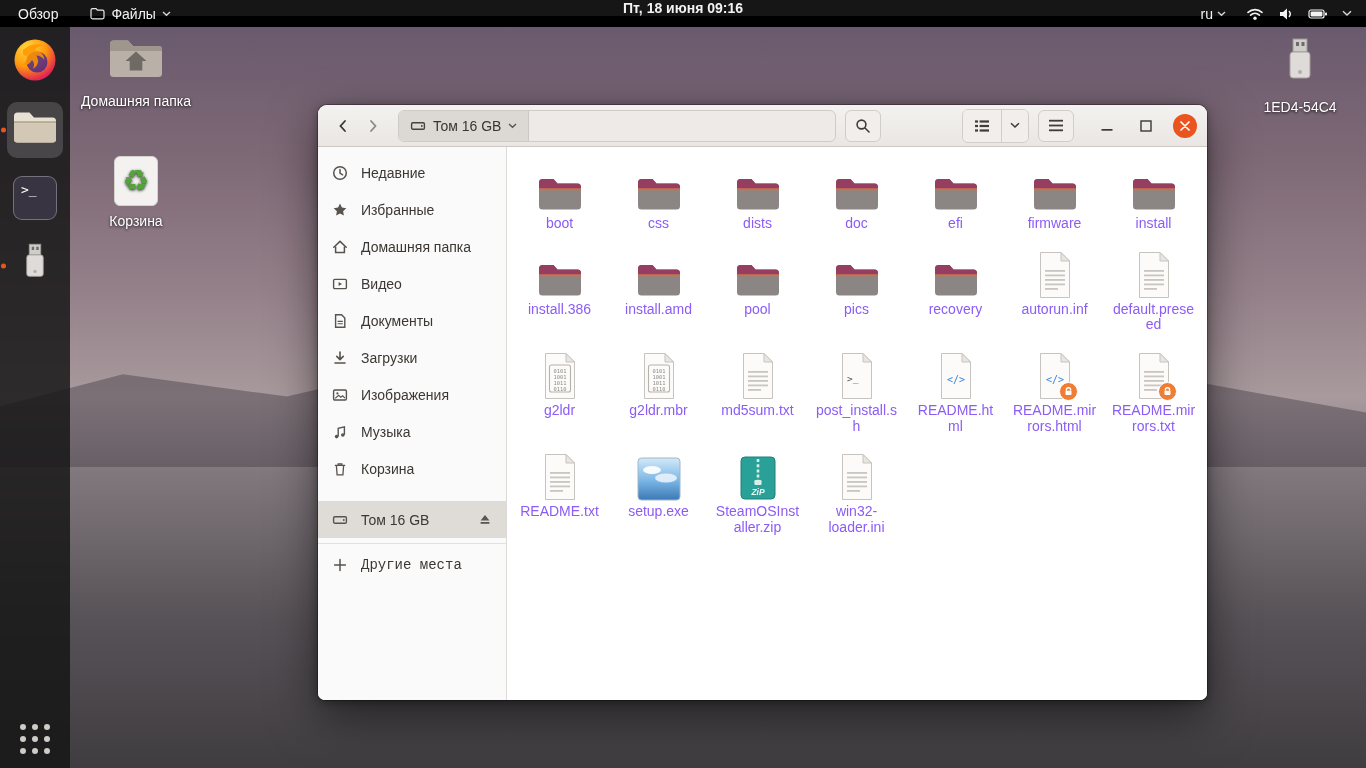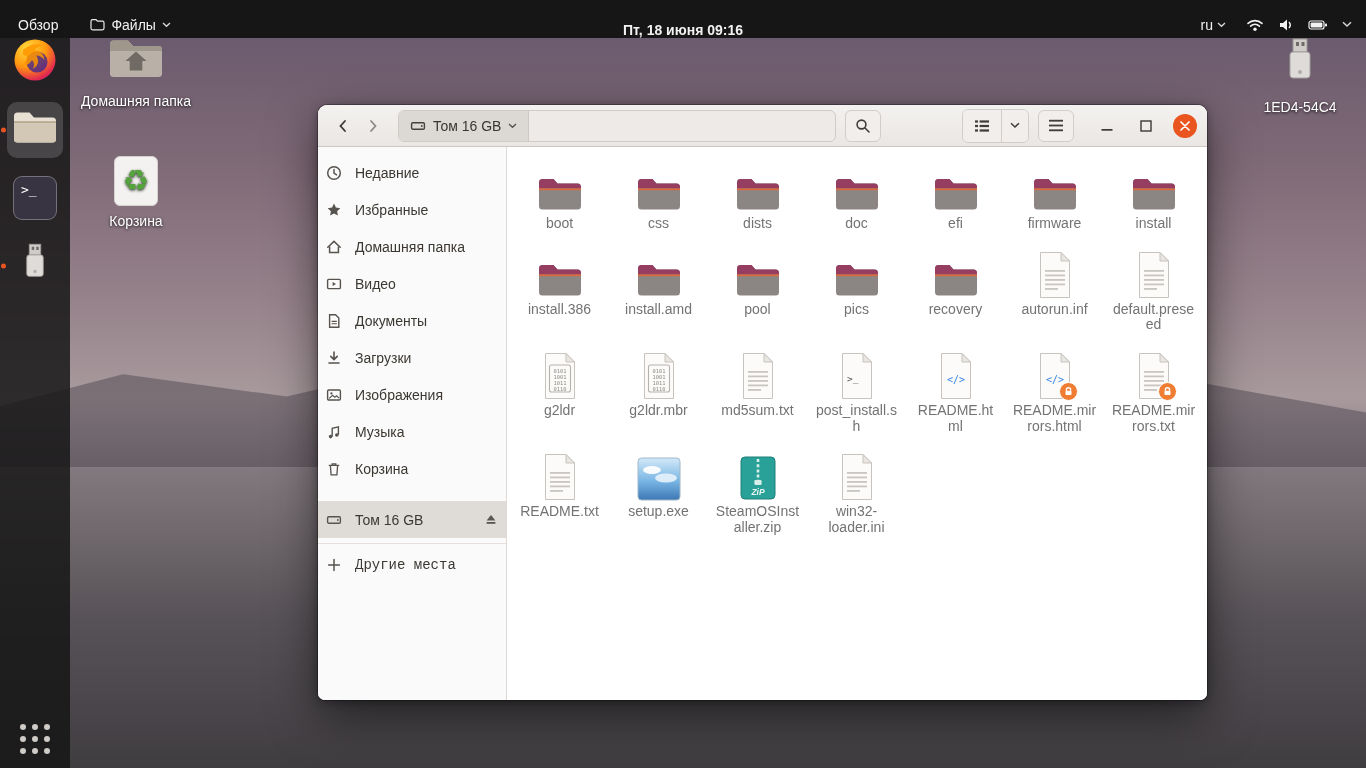--- a/index.html
+++ b/index.html
@@ -1,22 +1,22 @@
 <!DOCTYPE html>
 <html><head>
 <meta charset="utf-8">
 <style>
   * { box-sizing: border-box; margin: 0; padding: 0; }
   html,body { width:1366px; height:768px; overflow:hidden; }
   body { font-family:"Liberation Sans","DejaVu Sans",sans-serif; background:#000; position:relative; user-select:none; }
   button { font:inherit; background:none; border:none; padding:0; cursor:pointer; }
 
   
-  .topbar { position:absolute; top:0; left:0; right:0; height:38px; background:#161616; color:#f2f2f2;
-            display:flex; align-items:flex-end; font-size:14px; z-index:60; }
+  .topbar { position:absolute; top:0; left:0; right:0; height:16px; background:#161616; color:#f2f2f2;
+            display:flex; align-items:flex-start; font-size:14px; z-index:60; }
   .tb-left { display:flex; align-items:center; gap:20px; padding-left:12px; }
   .tb-item { display:flex; align-items:center; gap:6px; height:27px; padding:0 6px; }
   .tb-center { position:absolute; left:50%; transform:translateX(-50%); font-weight:bold; }
   .tb-right { margin-left:auto; display:flex; align-items:center; gap:14px; padding-right:14px; }
   .tb-ic { display:flex; align-items:center; }
 
   
   .desktop { position:absolute; left:0; right:0; top:27px; bottom:0;
     background:linear-gradient(180deg,#6a5a6e 0%,#7e6976 18%,#95818a 36%,#a89a9d 50%,#81787d 60%,#575257 80%,#403d41 100%); }
   .ridge { position:absolute; left:0; right:0; top:280px; height:160px; background:#473d49; opacity:.45;
@@ -58,34 +58,34 @@
   .hb-right { margin-left:auto; display:flex; align-items:center; gap:9px; }
   .view-group { display:flex; border:1px solid #d2cdc8; border-radius:6px; overflow:hidden; }
   .view-group button { width:38px; height:32px; background:#f1eeeb; display:flex; align-items:center; justify-content:center; }
   .view-group button + button { border-left:1px solid #d2cdc8; width:27px; }
   .win-controls { display:flex; align-items:center; gap:15px; margin-left:12px; }
   .win-controls button { width:24px; height:24px; display:flex; align-items:center; justify-content:center; border-radius:50%; }
   .closebtn { background:#e9541f; }
 
   .win-body { flex:1; display:flex; min-height:0; }
   .sidebar { flex:0 0 189px; background:#fbfafa; border-right:1px solid #dedad6; padding-top:7px; overflow:hidden; }
-  .side-item { height:37px; display:flex; align-items:center; gap:13px; padding:0 8px; font-size:14px; color:#3b3833; }
+  .side-item { height:37px; display:flex; align-items:center; gap:13px; padding:0 14px; font-size:14px; color:#3b3833; }
   .side-item.selected { background:#dfdbd6; }
   .side-item.gap-top { margin-top:14px; }
   .side-item.sep-top { border-top:1px solid #e4e0dc; margin-top:5px; height:42px;font-family:Liberation Mono, monospace; }
   .side-icon { display:flex; width:16px; }
   .eject-btn { margin-left:auto; display:flex; }
 
   .main { flex:1; background:#fff; overflow:hidden; }
   .file-grid { display:grid; grid-template-columns:repeat(7,99px); padding:7px 0 0 3px; align-items:start; }
   .file-item { width:99px; display:flex; flex-direction:column; align-items:center; padding:5px 4px 8px; }
   .file-icon { height:54px; display:flex; align-items:flex-end; justify-content:center; position:relative; }
   .lock-badge { position:absolute; right:-3px; bottom:-1px; width:19px; height:19px; border-radius:50%;
     background:#ef7d33; border:1px solid #fff; display:flex; align-items:center; justify-content:center; }
-  .file-label { margin-top:3px; font-size:14px; line-height:1.12; color:#737373; text-align:center;
+  .file-label { margin-top:3px; font-size:14px; line-height:1.12; color:#8b5cf6; text-align:center;
     max-width:86px; overflow-wrap:anywhere; word-break:break-word; }
 </style>
 </head>
 <body>
 
 <div class="topbar">
   <div class="tb-left">
     <div class="tb-item">Обзор</div>
     <div class="tb-item">
       <span class="tb-ic">

